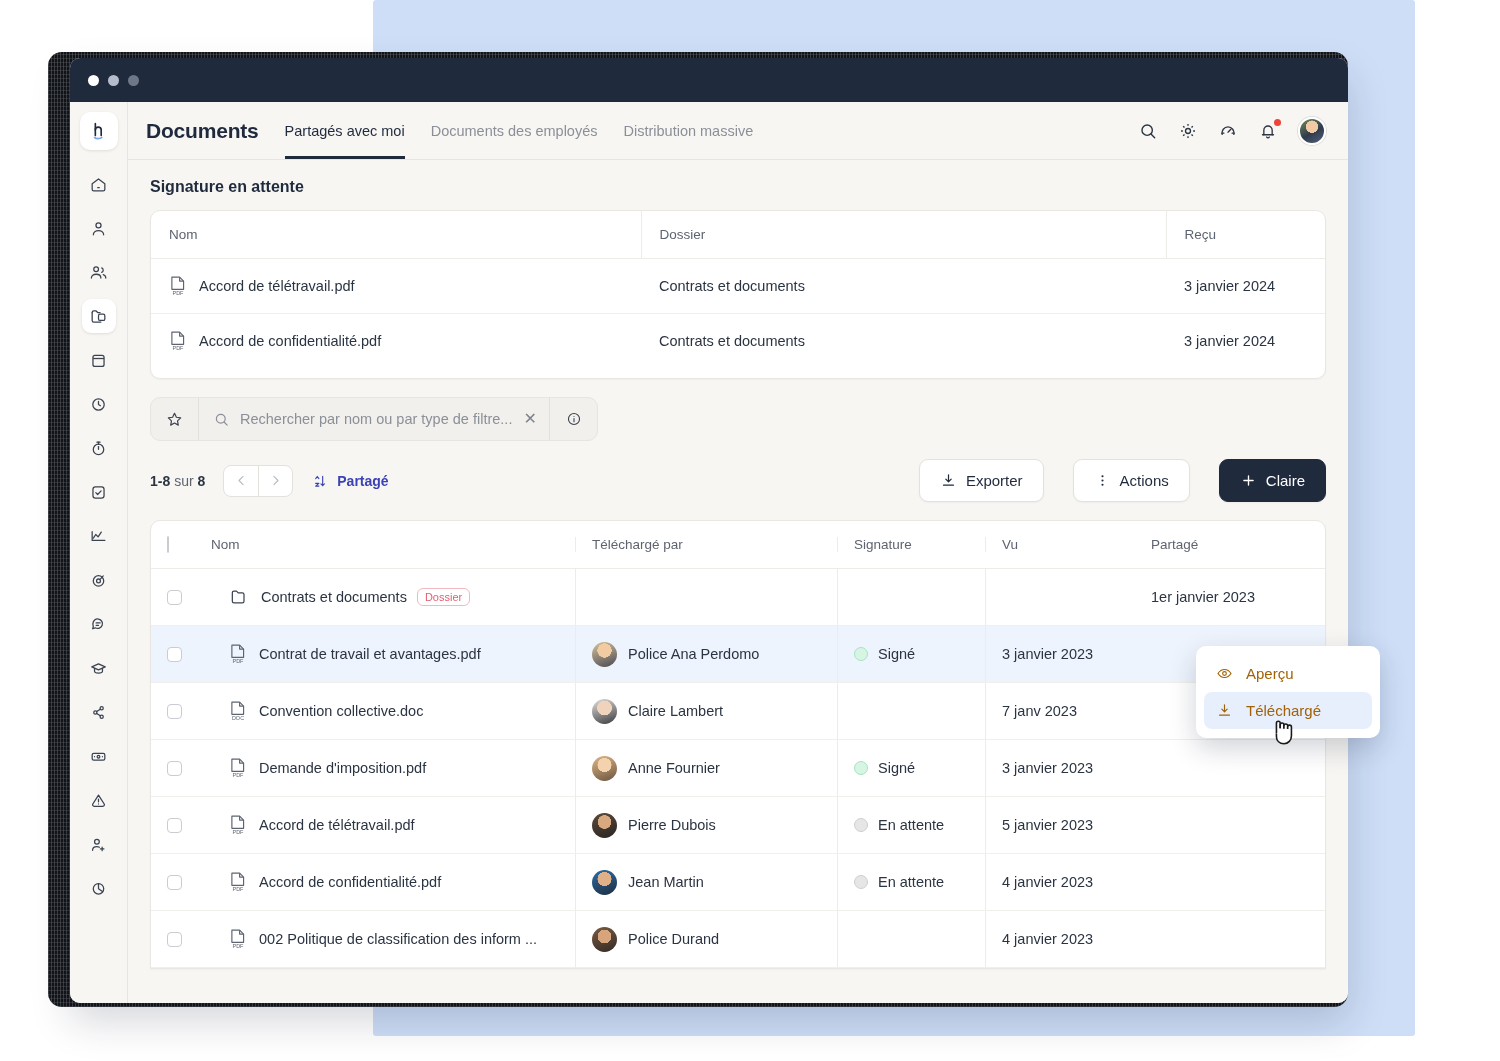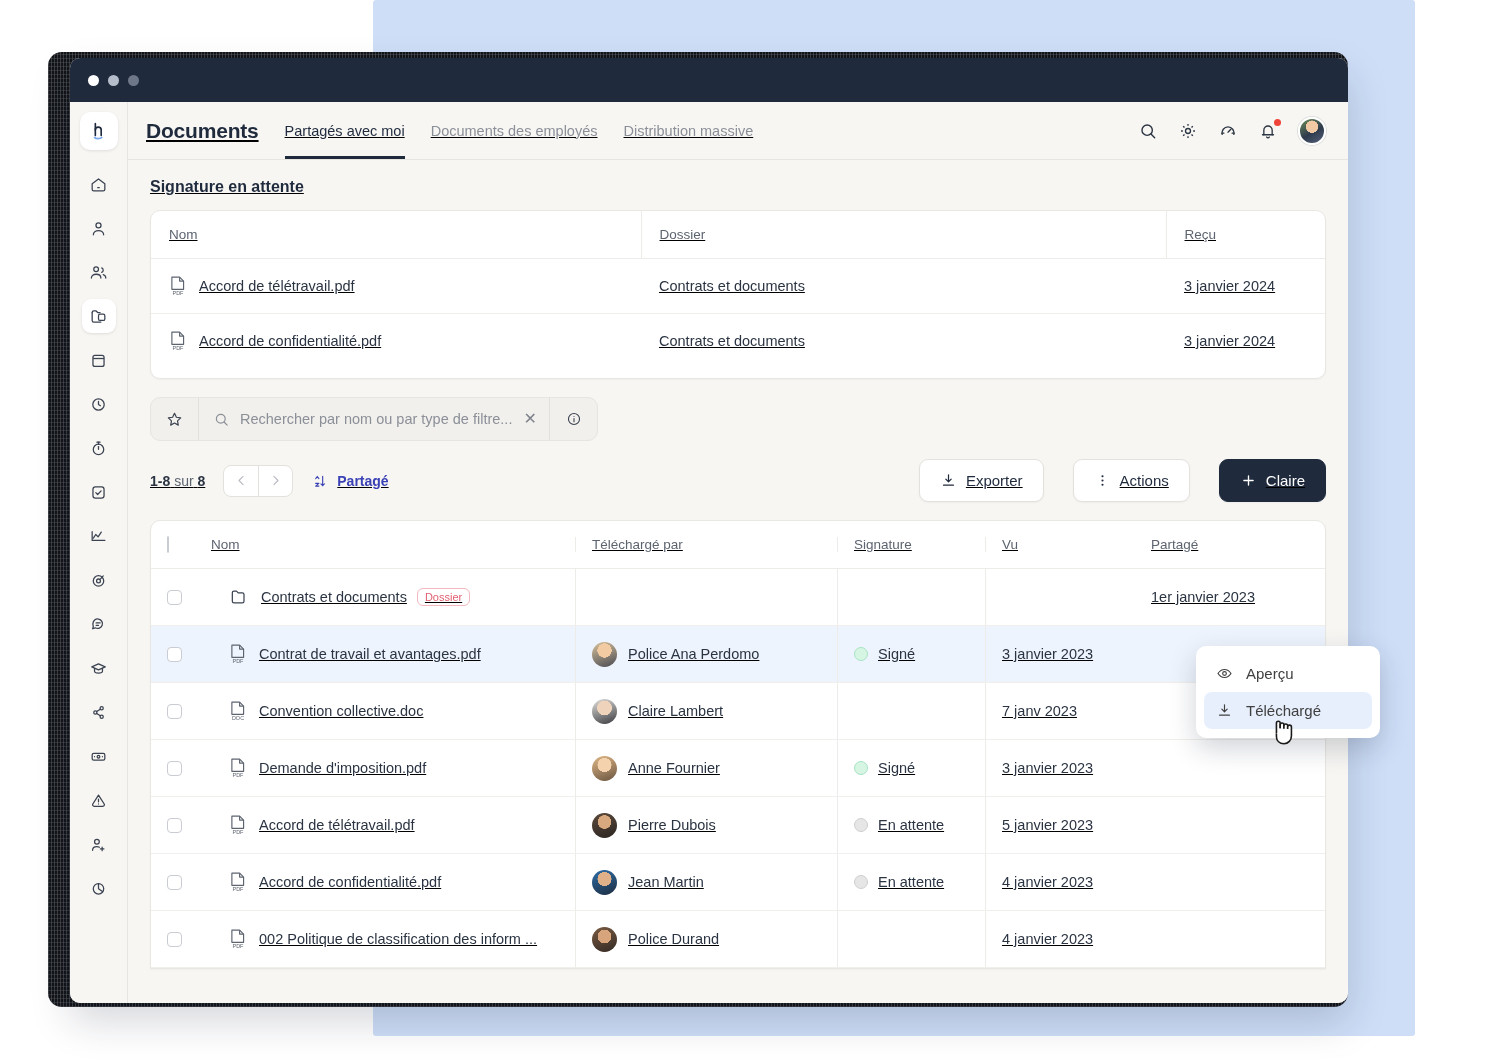--- a/index.html
+++ b/index.html
@@ -48,21 +48,21 @@
   }
   .titlebar {
     height: 44px; background: #1f2a3d;
     display:flex; align-items:center; padding-left: 18px; gap: 9px;
   }
   .dot { width: 11px; height: 11px; border-radius: 50%; }
   .dot.d1 { background:#ffffff; }
   .dot.d2 { background:#b4bdc9; }
   .dot.d3 { background:#6d7787; }
 
-  .body-wrap { display:flex; height: 901px; text-decoration: underline; }
+  .body-wrap { display:flex; height: 901px; }
 
   
   .rail {
     width: 58px; background:#f7f6f3;
     border-right: 1px solid #e7e5e0;
     display:flex; flex-direction:column; align-items:center;
     padding-top: 10px; gap: 0px;
     flex-shrink:0;
   }
   .rail-logo {
@@ -209,21 +209,21 @@
   .sdot.pending { background:#e6e6e6; border:1px solid #cfcfcf; }
 
   
   .ctx {
     position:absolute; left: 1196px; top: 646px; width: 184px;
     background:#fff; border-radius:10px; box-shadow: 0 10px 28px rgba(20,30,55,0.20);
     padding: 9px 8px; z-index: 40;
   }
   .ctx-item {
     display:flex; align-items:center; gap:13px; height:37px; padding: 0 12px;
-    border-radius:8px; font-size:15px; color:#404040;
+    border-radius:8px; font-size:15px; color:#a16207;
   }
   .ctx-item.hover { background:#e7effc; }
   .ctx-item svg { width:17px; height:17px; }
 
   .cursor { position:absolute; left: 1268px; top: 712px; z-index: 50; width:30px; height:36px; }
 </style>
 </head>
 <body>
 
 <div id="root">

